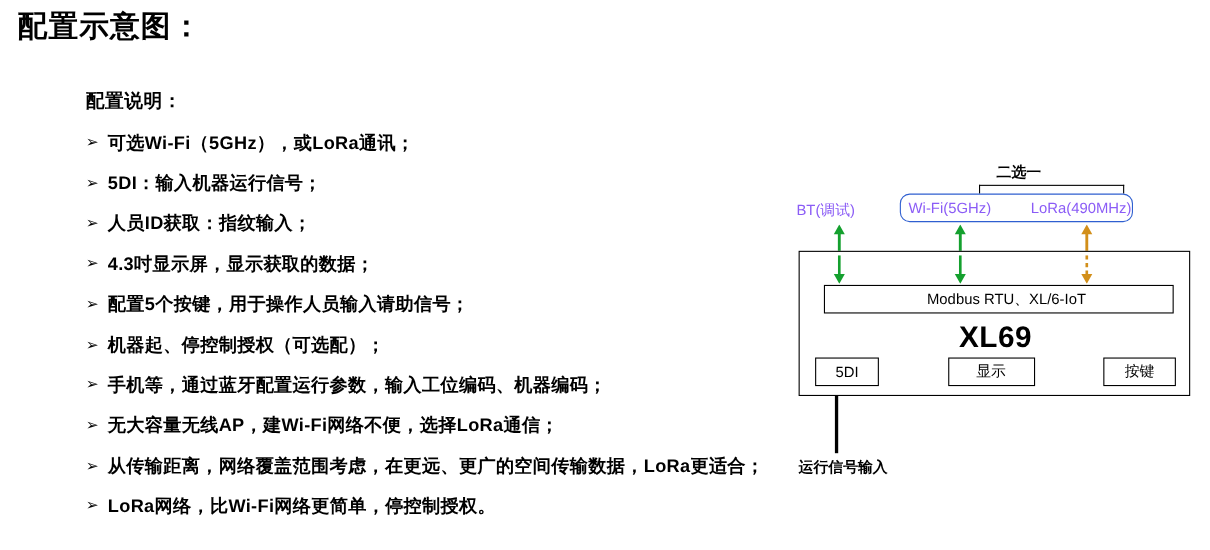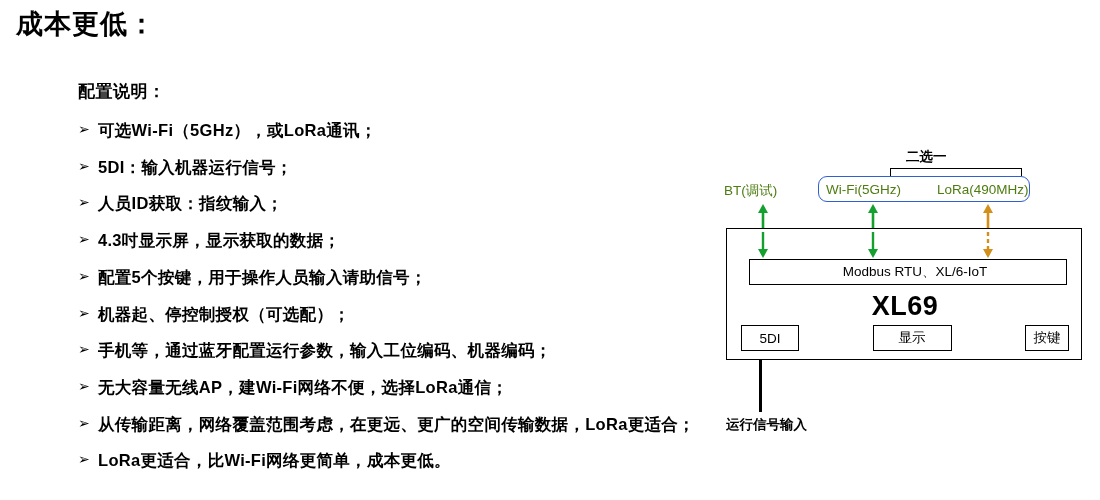--- a/index.html
+++ b/index.html
@@ -104,21 +104,21 @@
     width: 1px;
     height: 8px;
     background: #000;
   }
 
   
   .top-label {
     position: absolute;
     font-size: 13.5px;
     white-space: nowrap;
-    color: #4d7c0f;
+    color: #8b5cf6;
   }
   #label-bt { left: 6px; top: 32px; }
   #label-wifi { left: 108px; top: 32px; }
   #label-lora { left: 219px; top: 32px; }
 
   
   #blue-box {
     position: absolute;
     left: 100px;
     top: 26px;
@@ -206,21 +206,21 @@
     display: flex;
     align-items: center;
     justify-content: center;
     font-size: 13.5px;
     background: #fff;
     padding: 0 3px;
     white-space: nowrap;
   }
   #box-5di { width: 58px; }
   #box-display { width: 79px; }
-  #box-keys { width: 44px; }
+  #box-keys { width: 66px; }
   #box-id { width: 118px; }
 
   
   #signal-line {
     position: absolute;
     left: 41px;
     top: 210px;
     width: 3px;
     height: 52px;
     background: #000;
@@ -230,21 +230,21 @@
     left: 8px;
     top: 266px;
     font-size: 13.5px;
     font-weight: 700;
     white-space: nowrap;
   }
 </style>
 </head>
 <body>
 
-<div id="page-title">成本更低：</div>
+<div id="page-title">配置示意图：</div>
 
 <div id="desc-block">
   <div id="desc-heading">配置说明：</div>
 
   <div class="desc-item">
     <span class="desc-bullet">➢</span>
     <span class="desc-text">可选Wi-Fi（5GHz），或LoRa通讯；</span>
   </div>
   <div class="desc-item">
     <span class="desc-bullet">➢</span>
@@ -273,21 +273,21 @@
   <div class="desc-item">
     <span class="desc-bullet">➢</span>
     <span class="desc-text">无大容量无线AP，建Wi-Fi网络不便，选择LoRa通信；</span>
   </div>
   <div class="desc-item">
     <span class="desc-bullet">➢</span>
     <span class="desc-text">从传输距离，网络覆盖范围考虑，在更远、更广的空间传输数据，LoRa更适合；</span>
   </div>
   <div class="desc-item">
     <span class="desc-bullet">➢</span>
-    <span class="desc-text">LoRa更适合，比Wi-Fi网络更简单，成本更低。</span>
+    <span class="desc-text">LoRa网络，比Wi-Fi网络更简单，停控制授权。</span>
   </div>
 </div>
 
 <div id="diagram">
 
   <div id="bracket-label">二选一</div>
   <div id="bracket-line"></div>
   <div id="bracket-tick-left"></div>
   <div id="bracket-tick-right"></div>
 

